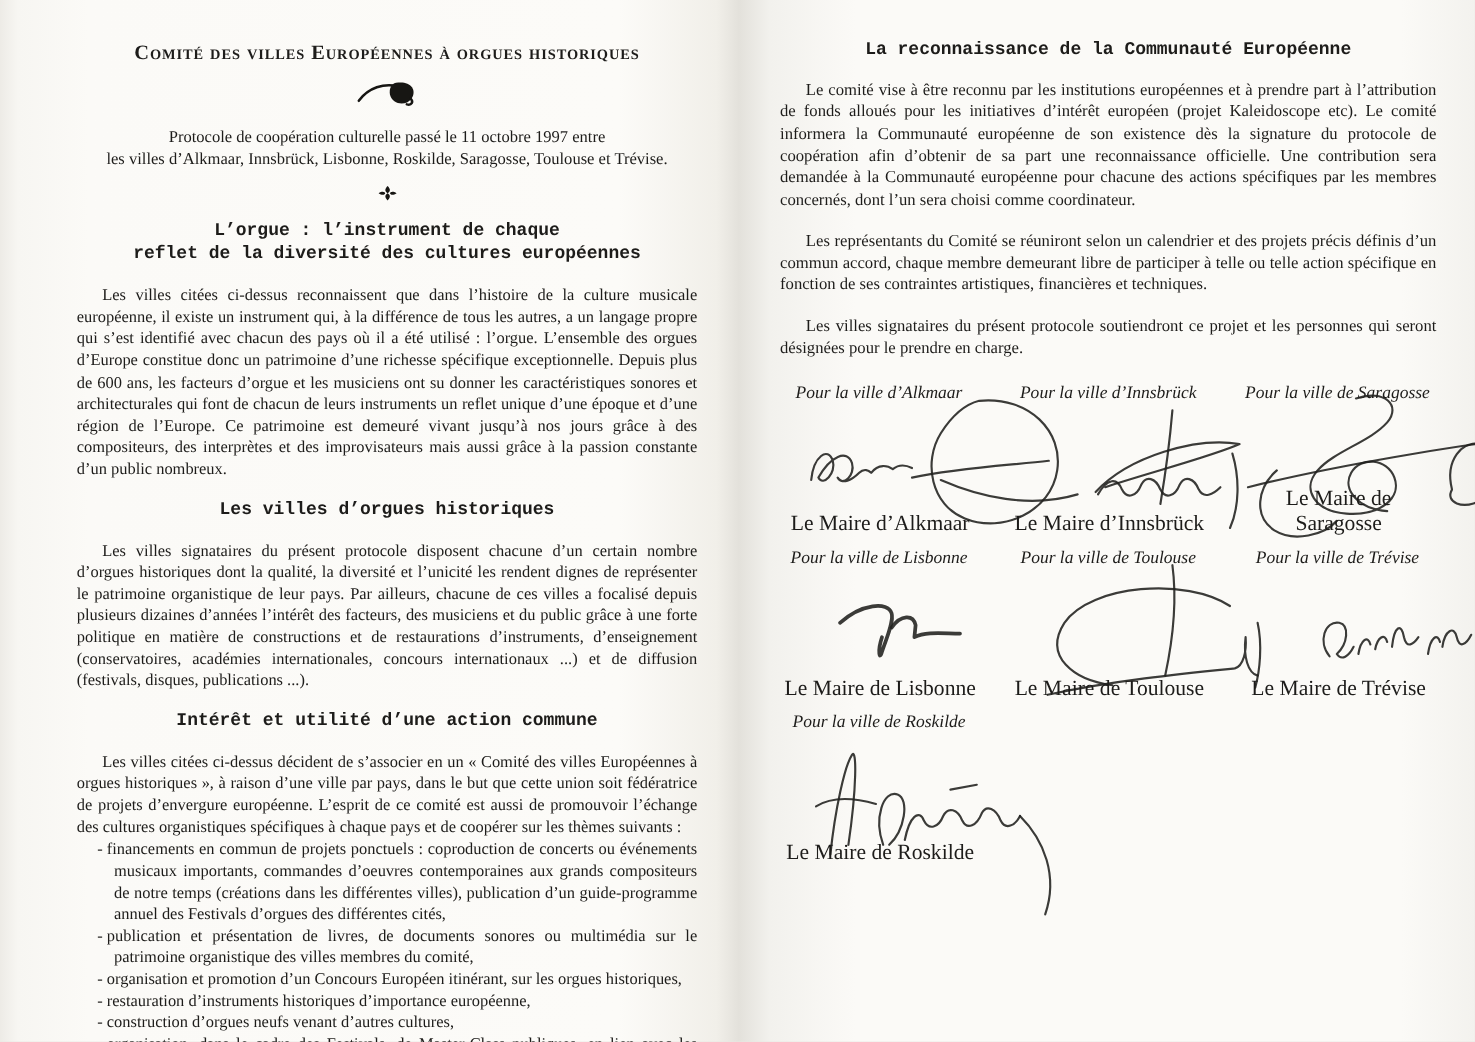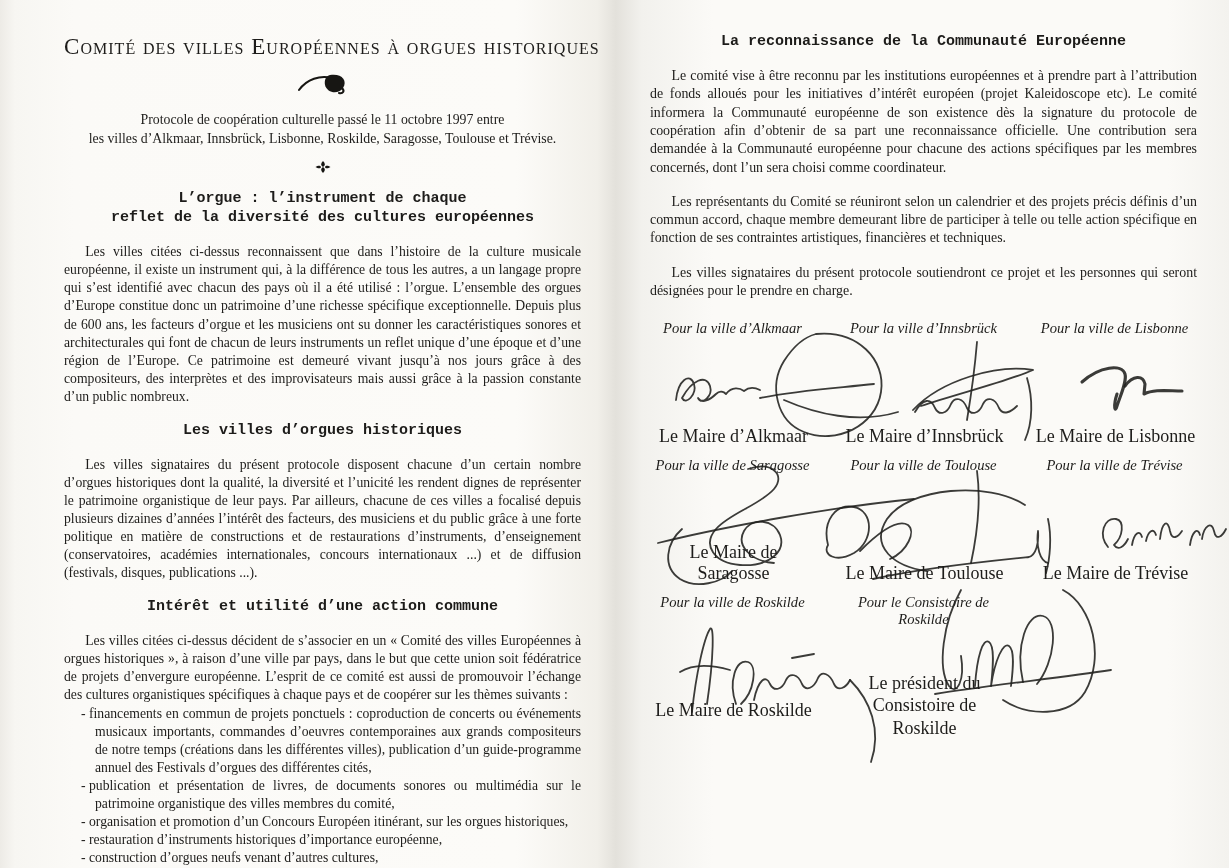--- a/index.html
+++ b/index.html
@@ -18,23 +18,23 @@
         #fbfaf7 58%, #fbfaf7 95%, #f3f2ee 100%);
   }
   .page{position:absolute;top:0;}
   .page-left{left:64px;width:517px;}
   .page-right{left:650px;width:547px;}
 
   .doc-title{
     margin-top:34px;
     text-align:center;
     font-variant:small-caps;
-    font-size:23px;
+    font-size:17px;
     letter-spacing:.045em;
-    font-weight:400;
+    font-weight:700;
     white-space:nowrap;
   }
   .ornament{display:block;margin:12px auto 0;}
   .orn-small{margin-top:12px;}
   .intro{margin-top:12px;text-align:center;font-size:13.8px;line-height:1.38;}
 
   .sec-heading{
     margin:15px 0 7px;
     text-align:center;
     font-size:15px;
@@ -175,38 +175,38 @@
         <svg class="sig-art art-innsbruck" width="160" height="108" viewBox="0 0 160 108">
           <path d="M78,6 C76,30 72,60 68,84"></path>
           <path d="M14,74 C42,44 98,28 134,34 C112,44 58,58 22,70"></path>
           <path d="M16,76 C24,62 32,62 36,72 C40,80 48,78 52,68 C56,60 64,62 68,72 C72,80 80,78 84,68 C88,60 96,62 100,72 C104,80 112,76 118,70"></path>
           <path d="M128,42 C134,62 134,86 126,104"></path>
         </svg>
         <div class="sig-by">Le Maire d’Innsbrück</div>
       </div>
 
       <div class="sig-cell">
-        <div class="sig-for">Pour la ville de Lisbonne</div>
-        <svg class="sig-art art-lisbonne bold" width="118" height="62" viewBox="0 0 118 62">
-          <path d="M6,24 C24,8 46,6 49,16 C51,23 45,36 41,48 C39,56 37,48 41,36"></path>
-          <path d="M49,28 C57,17 67,17 69,26 L68,36 C78,31 92,33 106,33"></path>
-        </svg>
-        <div class="sig-by">Le Maire de Lisbonne</div>
-      </div>
-
-      <div class="sig-cell">
         <div class="sig-for">Pour la ville de Saragosse</div>
         <svg class="sig-art art-saragosse" width="266" height="132" viewBox="0 0 266 132">
           <path d="M96,10 C120,2 134,16 122,30 C108,46 78,54 64,70 C50,86 62,104 88,106 C118,108 134,92 128,76 C122,60 100,58 92,72 C84,86 98,102 122,104"></path>
           <path d="M6,84 C70,68 180,48 262,40"></path>
           <path d="M176,86 C170,62 184,44 202,48 C222,52 222,82 202,94 C184,104 170,96 176,86"></path>
           <path d="M208,92 C228,72 246,60 256,66 C264,72 256,92 238,100"></path>
           <path d="M30,70 C14,84 10,108 28,120 C44,130 70,124 80,112"></path>
         </svg>
         <div class="sig-by">Le Maire de Saragosse</div>
+      </div>
+
+      <div class="sig-cell">
+        <div class="sig-for">Pour la ville de Lisbonne</div>
+        <svg class="sig-art art-lisbonne bold" width="118" height="62" viewBox="0 0 118 62">
+          <path d="M6,24 C24,8 46,6 49,16 C51,23 45,36 41,48 C39,56 37,48 41,36"></path>
+          <path d="M49,28 C57,17 67,17 69,26 L68,36 C78,31 92,33 106,33"></path>
+        </svg>
+        <div class="sig-by">Le Maire de Lisbonne</div>
       </div>
 
       <div class="sig-cell">
         <div class="sig-for">Pour la ville de Toulouse</div>
         <svg class="sig-art art-toulouse" width="218" height="128" viewBox="0 0 218 128">
           <path d="M168,38 C132,14 52,20 30,52 C12,80 38,100 70,104"></path>
           <path d="M120,4 C124,34 120,68 114,96"></path>
           <path d="M16,112 C70,100 132,94 172,90 C179,88 182,76 181,64 C179,80 183,94 191,96"></path>
           <path d="M191,52 C195,70 193,92 189,106"></path>
         </svg>
@@ -229,27 +229,16 @@
           <path d="M20,96 C24,58 32,22 38,13 C42,7 42,40 35,88"></path>
           <path d="M8,56 C24,46 44,50 58,54"></path>
           <path d="M64,88 C56,66 64,42 76,46 C86,50 82,76 69,88"></path>
           <path d="M82,84 C86,64 94,58 98,68 C102,76 110,74 114,64 C118,56 126,58 130,68 C134,76 142,72 146,62 C150,54 158,58 162,68 C166,76 174,72 178,64"></path>
           <path d="M120,42 L142,38"></path>
           <path d="M178,64 C198,84 210,114 199,146"></path>
         </svg>
         <div class="sig-by">Le Maire de Roskilde</div>
       </div>
 
-      <div class="sig-cell">
-        <div class="sig-for">Pour le Consistoire de Roskilde</div>
-        <svg class="sig-art art-consistoire" width="250" height="152" viewBox="0 0 250 152">
-          <path d="M96,8 C78,40 72,86 84,104 C92,114 100,98 96,74"></path>
-          <path d="M110,104 C112,74 118,56 124,60 C130,64 128,86 126,104 C130,78 138,60 144,64 C150,68 148,88 146,104"></path>
-          <path d="M158,100 C150,64 162,30 178,34 C194,38 190,80 172,102"></path>
-          <path d="M198,8 C228,24 240,76 220,110 C204,136 162,134 138,118"></path>
-          <path d="M70,112 C120,104 192,96 246,88"></path>
-        </svg>
-        <div class="sig-by two-line"><span class="wrapbox">Le président du Consistoire de Roskilde</span></div>
-      </div>
 
     </div>
   </div>
 </div>
 
 </body></html>

